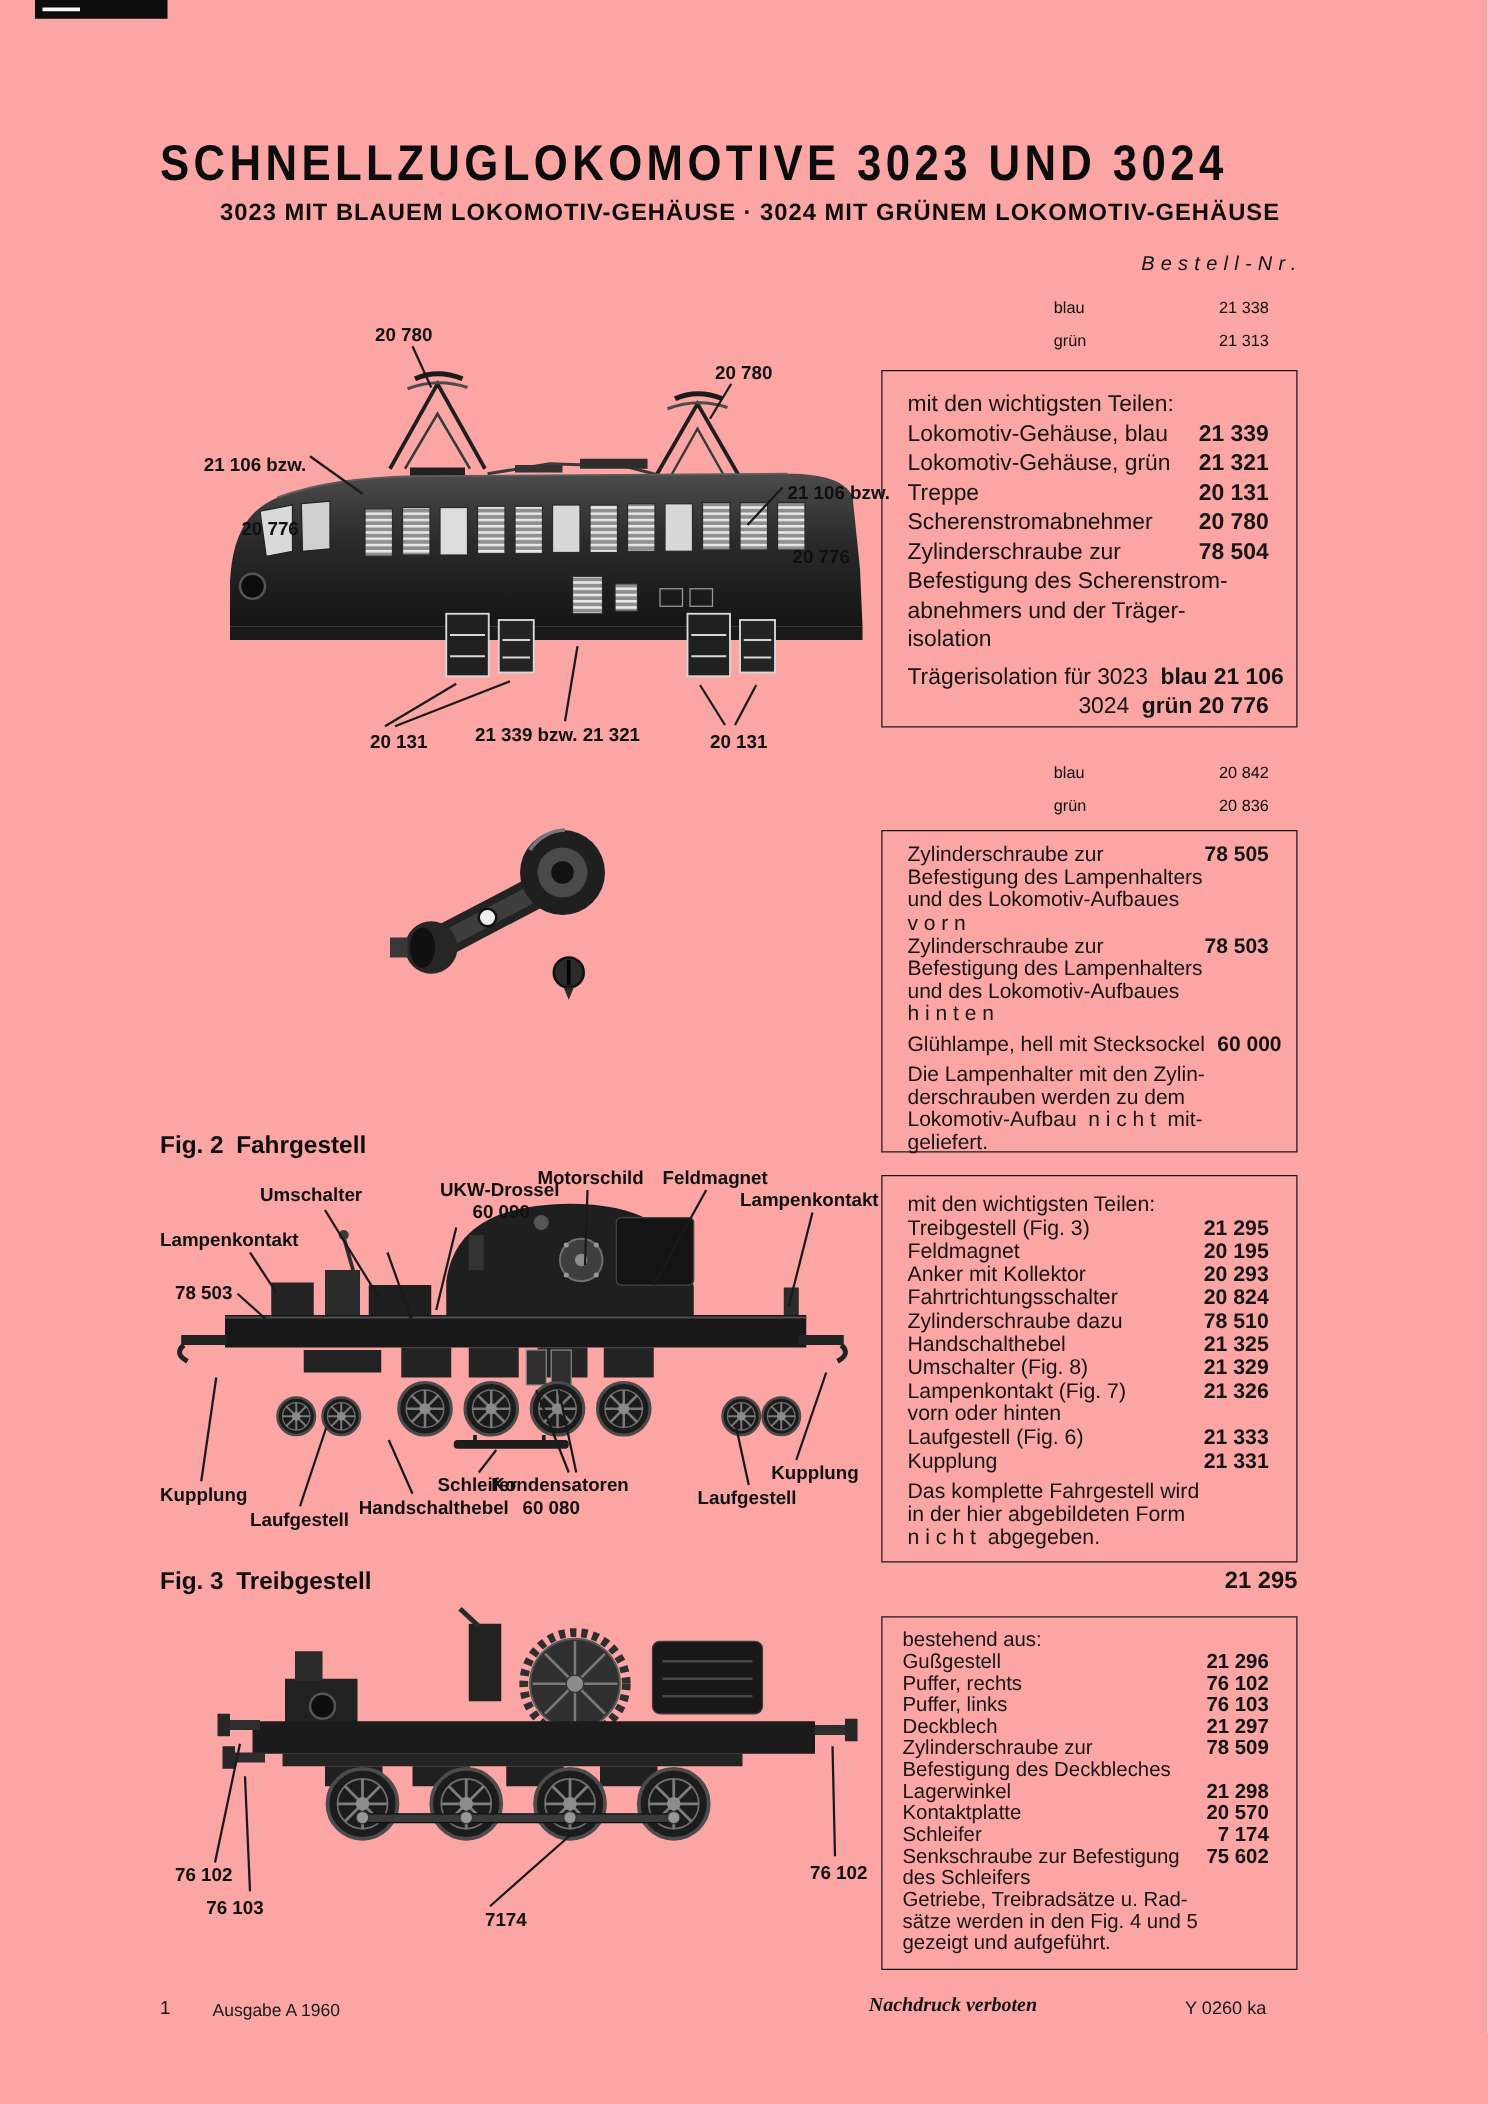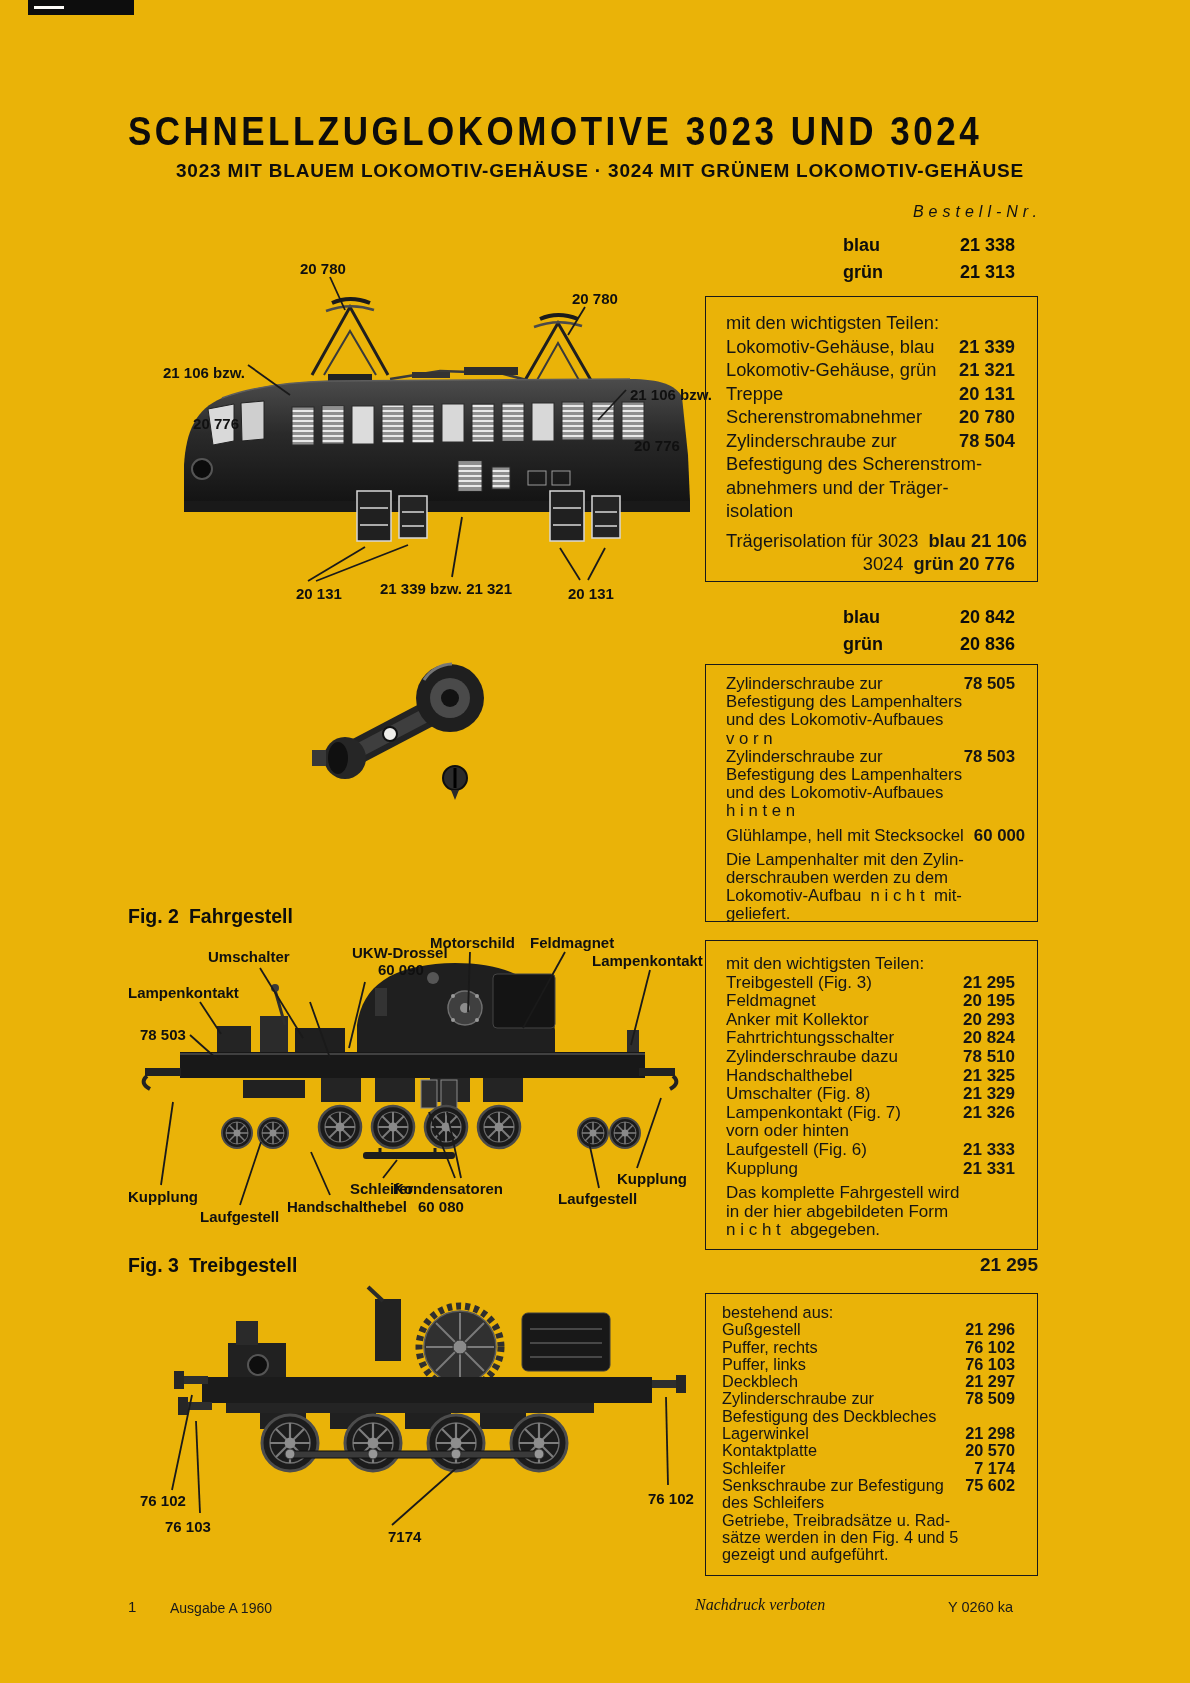--- a/index.html
+++ b/index.html
@@ -1,47 +1,47 @@
 <!DOCTYPE html>
 <html><head>
 <meta charset="utf-8">
 <style>
   html,body{margin:0;padding:0;background:#e8e8e4;}
-  .page{position:relative;width:1190px;height:1683px;margin:0 auto;background:#eab308;
+  .page{position:relative;width:1190px;height:1683px;margin:0 auto;background:#fca5a5;
         font-family:"Liberation Sans",sans-serif;color:#151515;overflow:hidden;}
   .abs{position:absolute;}
   .corner{background:#0d0d0d;}
   .corner .slit{position:absolute;left:6px;top:6px;width:30px;height:3px;background:#fcfbf8;}
   .title{font-weight:bold;font-size:35px;letter-spacing:3.5px;white-space:nowrap;
          transform:scaleY(1.15);transform-origin:left top;color:#0c0c0c;}
   .subtitle{font-weight:bold;font-size:19px;letter-spacing:0.8px;white-space:nowrap;color:#0e0e0e;margin-left:48px;}
   .bestell{font-style:italic;font-size:16px;letter-spacing:5px;color:#111;white-space:nowrap;}
   .figheading{font-size:19.5px;white-space:nowrap;}
   .fh-b{font-weight:bold;color:#0d0d0d;}
   .fh-name{margin-left:10px;}
   .fh-r{margin-left:8px;color:#222;}
   .pricecol{display:block;}
-  .pricerow{display:flex;justify-content:space-between;font-weight:bold;font-size:18px;line-height:27px;color:#0d0d0d;}
+  .pricerow{display:flex;justify-content:space-between;font-weight:normal;font-size:13px;line-height:27px;color:#0d0d0d;}
   .pbox{box-sizing:border-box;border:1.7px solid #1a1a1a;padding:14px 22px 0 20px;}
   .box2{padding-top:10px;}
   .box4{padding-top:10px;padding-left:16px;}
   .prow{display:flex;align-items:baseline;}
   .box1 .prow{font-size:18.3px;line-height:23.5px;}
   .box2 .prow{font-size:16.8px;line-height:18.2px;}
   .box3 .prow{font-size:17px;line-height:18.6px;}
   .box4 .prow{font-size:16.3px;line-height:17.3px;}
   .gap{margin-top:6px;}
   .pt{white-space:pre;}
   .ptr{flex:1;text-align:right;padding-right:10px;font-weight:normal;}
   .pn{margin-left:auto;font-weight:bold;white-space:pre;text-align:right;}
   .flabel{font-size:15px;font-weight:bold;white-space:pre;line-height:17px;color:#101010;}
   .flabel.ra{text-align:right;}
   .footer-sm{font-size:14px;color:#1a1a1a;}
   .footer-pg{font-size:15px;color:#1a1a1a;}
-  .footer-it{font-family:"Liberation Serif",serif;font-style:italic;font-size:16px;color:#141414;}
+  .footer-it{font-family:"Liberation Serif",serif;font-style:italic;font-size:16px;color:#141414;font-weight:bold;}
   svg{display:block;}
 </style>
 </head>
 <body>
 
 <div class="page">
 
   <div class="abs corner" style="left:28px;top:0;width:106px;height:15px">
       <span class="slit"></span>
     </div>

